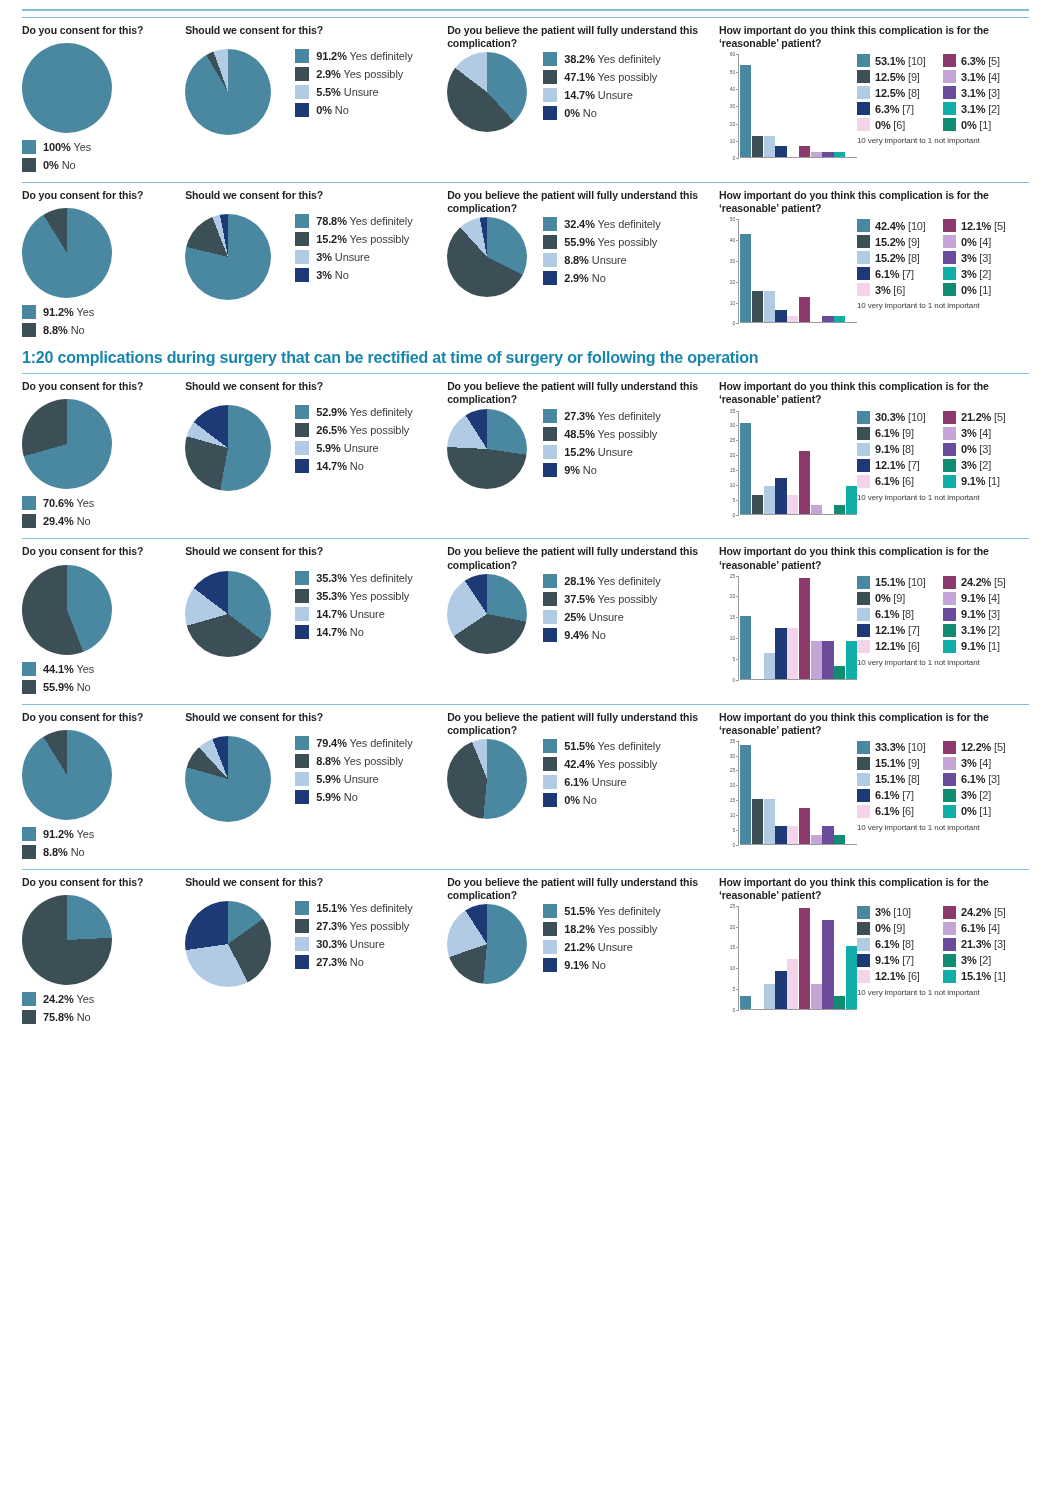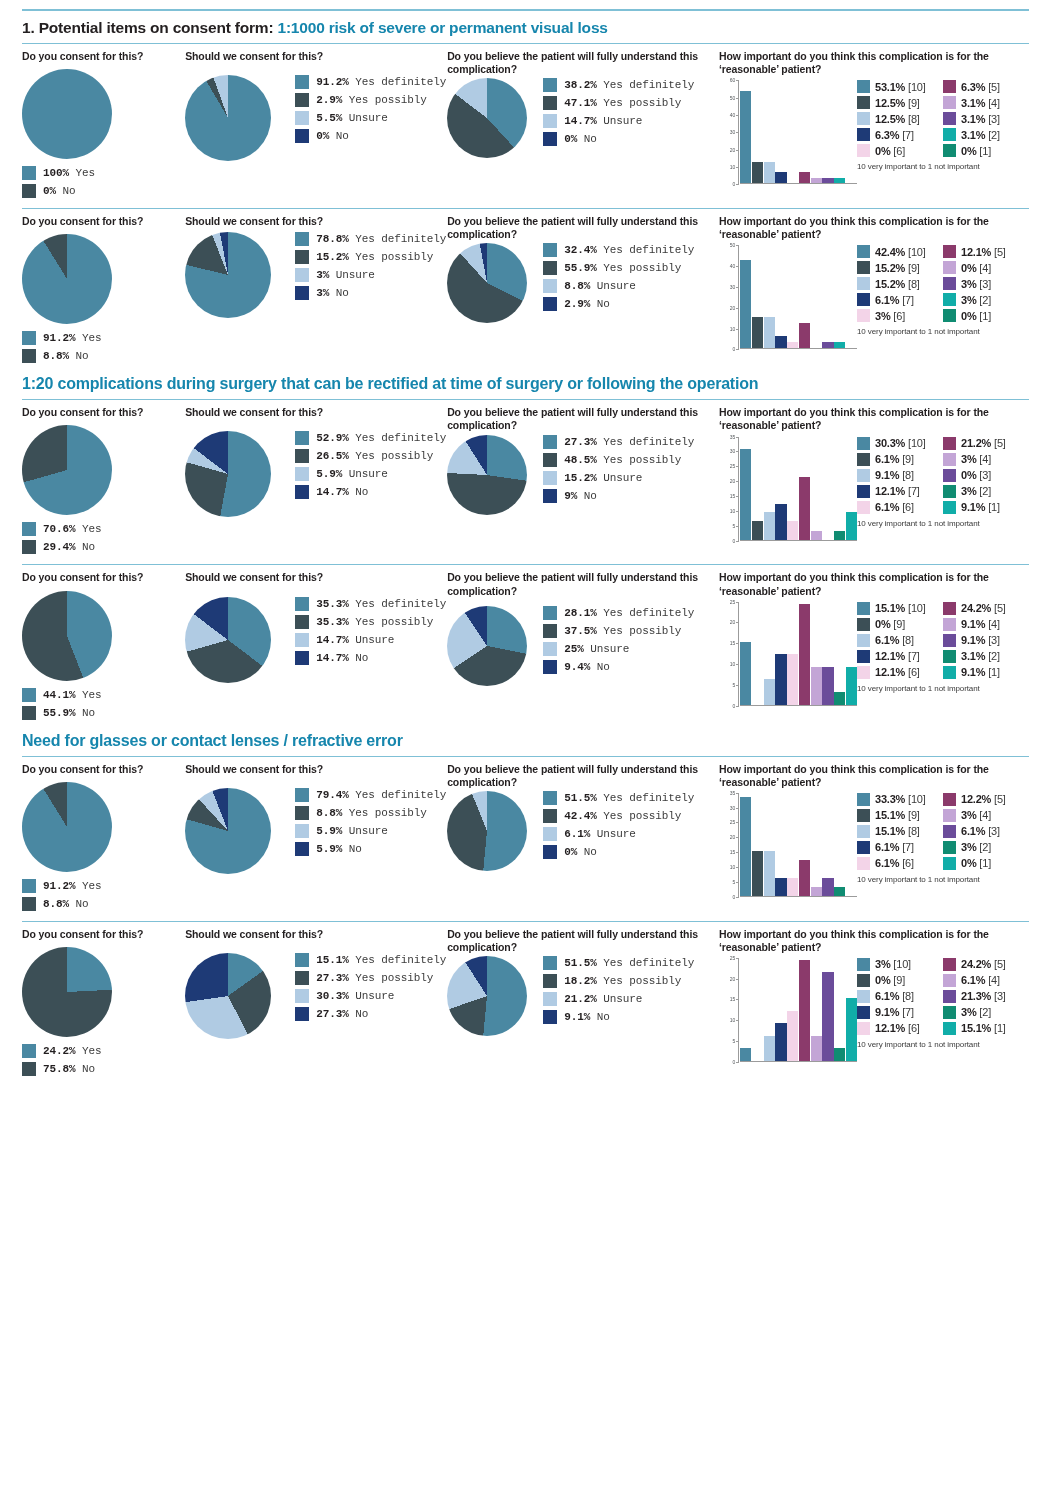--- a/index.html
+++ b/index.html
@@ -43,21 +43,21 @@
   .q-label {
     font-size: 10.5px; font-weight: bold; line-height: 1.25;
     color: #231f20; min-height: 13px; letter-spacing: -0.1px;
   }
   .q-label.two { min-height: 26px; }
 
   
   .pie-wrap { margin-top: 6px; }
   .pie { border-radius: 50%; display: block; }
 
-  .legend { list-style: none; font-family: Liberation Mono, monospace; }
+  .legend { list-style: none; }
   .legend li { display: flex; align-items: center; margin-bottom: 4px; }
   .sw { width: 14px; height: 14px; flex: none; margin-right: 7px; }
   .lg-txt { font-size: 11px; color: #3b3b3b; white-space: nowrap; letter-spacing: -0.1px; }
   .lg-txt b { color: #231f20; font-weight: bold; }
 
   .pie-row { display: flex; align-items: flex-start; }
   .pie-legend-below { margin-top: 7px; }
 
   
   .bar-area { display: flex; margin-top: 4px; }
@@ -95,21 +95,20 @@
 </style>
 </head>
 <body>
 
 <div class="page">
 
   <div class="rule-thick"></div>
 
   <div id="sections">
       <div>
-        <div class="sec-title"><span>1. Potential items on consent form: </span><span class="accent">1:1000 risk of severe or permanent visual loss</span></div>
         <div class="rule-thin"></div>
         <div class="sec-body">
           <div class="col-a">
             <div class="q-label">Do you consent for this?</div>
             <div class="pie-wrap">
               <div class="pie" style="width: 90px; height: 90px; background: conic-gradient(rgb(74, 136, 162) 0deg, rgb(74, 136, 162) 360deg);"></div>
             </div>
             <ul class="legend pie-legend-below">
               <li>
                 <span class="sw" style="background: rgb(74, 136, 162);"></span>
@@ -266,21 +265,21 @@
                 <span class="lg-txt"><b>91.2%</b> <span>Yes</span></span>
               </li>
               <li>
                 <span class="sw" style="background: rgb(60, 79, 86);"></span>
                 <span class="lg-txt"><b>8.8%</b> <span>No</span></span>
               </li>
             </ul>
           </div>
           <div class="col-b">
             <div class="q-label">Should we consent for this?</div>
-            <div class="pie-row" style="margin-top: 4px;">
+            <div class="pie-row" style="margin-top: 12px;">
               <div style="width: 110px;">
                 <div class="pie" style="width: 86px; height: 86px; background: conic-gradient(rgb(74, 136, 162) 0deg, rgb(74, 136, 162) 283.68deg, rgb(60, 79, 86) 283.68deg, rgb(60, 79, 86) 338.4deg, rgb(176, 203, 227) 338.4deg, rgb(176, 203, 227) 349.2deg, rgb(30, 58, 118) 349.2deg, rgb(30, 58, 118) 360deg);"></div>
               </div>
               <ul class="legend">
                 <li>
                   <span class="sw" style="background: rgb(74, 136, 162);"></span>
                   <span class="lg-txt"><b>78.8%</b> <span>Yes definitely</span></span>
                 </li>
                 <li>
                   <span class="sw" style="background: rgb(60, 79, 86);"></span>
@@ -593,21 +592,21 @@
                 </li>
                 <li>
                   <span class="sw" style="background: rgb(30, 58, 118);"></span>
                   <span class="lg-txt"><b>14.7%</b> <span>No</span></span>
                 </li>
               </ul>
             </div>
           </div>
           <div class="col-c">
             <div class="q-label two">Do you believe the patient will fully understand this complication?</div>
-            <div class="pie-row" style="margin-top: 8px;">
+            <div class="pie-row" style="margin-top: 2px;">
               <div style="width: 96px;">
                 <div class="pie" style="width: 80px; height: 80px; background: conic-gradient(rgb(74, 136, 162) 0deg, rgb(74, 136, 162) 101.16deg, rgb(60, 79, 86) 101.16deg, rgb(60, 79, 86) 236.16deg, rgb(176, 203, 227) 236.16deg, rgb(176, 203, 227) 326.16deg, rgb(30, 58, 118) 326.16deg, rgb(30, 58, 118) 360deg);"></div>
               </div>
               <ul class="legend">
                 <li>
                   <span class="sw" style="background: rgb(74, 136, 162);"></span>
                   <span class="lg-txt"><b>28.1%</b> <span>Yes definitely</span></span>
                 </li>
                 <li>
                   <span class="sw" style="background: rgb(60, 79, 86);"></span>
@@ -696,21 +695,20 @@
                     </li>
                   </ul>
                 </div>
                 <div class="scale-note">10 very important to 1 not important</div>
               </div>
             </div>
           </div>
         </div>
       </div>
       <div>
-        <div class="sec-title all-accent">Need for glasses or contact lenses / refractive error</div>
         <div class="rule-thin"></div>
         <div class="sec-body">
           <div class="col-a">
             <div class="q-label">Do you consent for this?</div>
             <div class="pie-wrap">
               <div class="pie" style="width: 90px; height: 90px; background: conic-gradient(rgb(74, 136, 162) 0deg, rgb(74, 136, 162) 328.32deg, rgb(60, 79, 86) 328.32deg, rgb(60, 79, 86) 360deg);"></div>
             </div>
             <ul class="legend pie-legend-below">
               <li>
                 <span class="sw" style="background: rgb(74, 136, 162);"></span>

